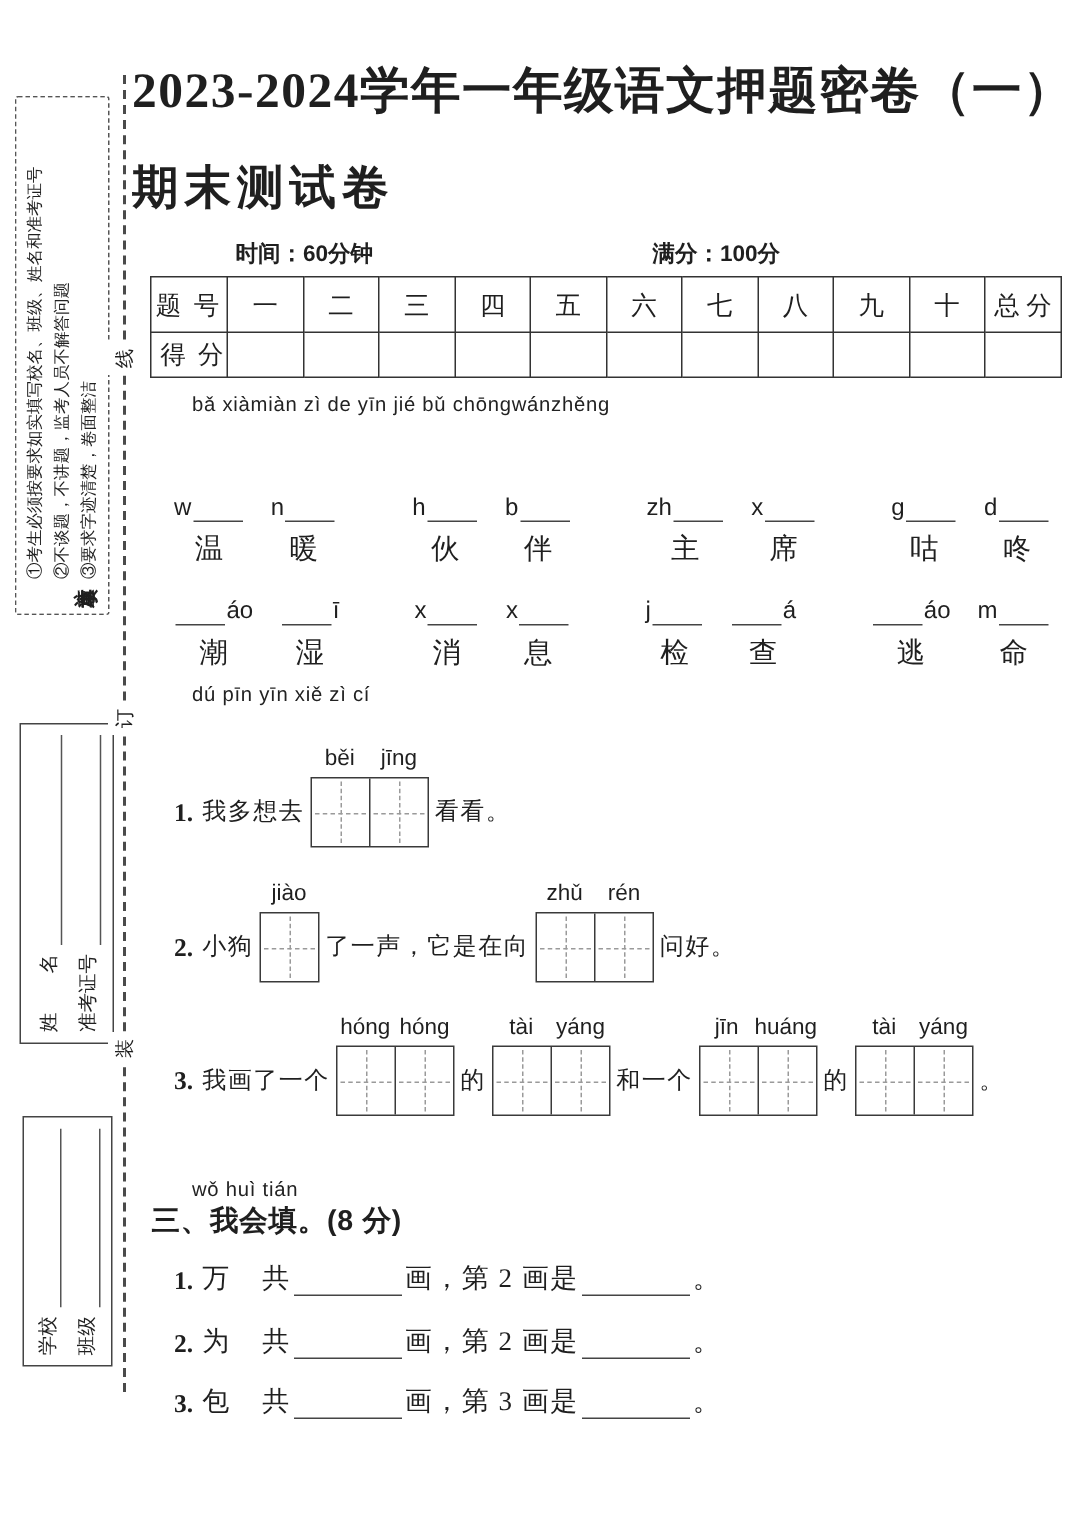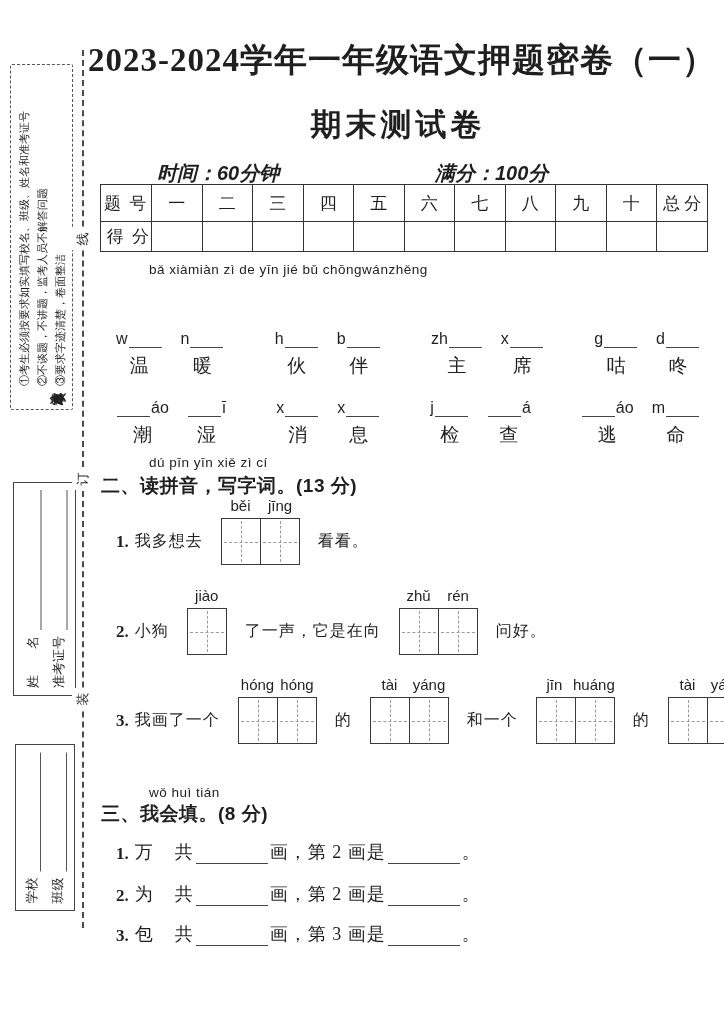--- a/index.html
+++ b/index.html
@@ -26,55 +26,55 @@
   .school-outer{left:15px;top:744px;width:60px;height:167px;border:1.6px solid #444;}
   .school-inner{width:167px;height:60px;display:flex;flex-direction:column;justify-content:center;gap:8px;padding:0 8px;}
 
   .binding-line{position:absolute;left:82px;top:50px;height:878px;width:0;border-left:2px dashed #4a4a4a;}
   .bind-char{position:absolute;left:72px;width:22px;text-align:center;font-size:13px;line-height:22px;
              background:#fff;transform:rotate(-90deg);font-family:"Liberation Sans",sans-serif;}
 
   
   .title1{position:absolute;left:88px;top:38px;width:636px;text-align:left;
           font-size:33px;font-weight:700;letter-spacing:1px;}
-  .title2{position:absolute;left:88px;top:104px;width:620px;text-align:center;
+  .title2{position:absolute;left:88px;top:104px;width:620px;text-align:left;
           font-size:31px;font-weight:600;letter-spacing:4px;}
   .meta{position:absolute;left:100px;top:160px;width:608px;height:22px;
-        font-size:20px;font-weight:bold;font-family:"Liberation Sans",sans-serif;font-style:italic;}
+        font-size:15px;font-weight:bold;font-family:"Liberation Sans",sans-serif;}
   .meta .t{position:absolute;left:57px;}
   .meta .s{position:absolute;left:335px;}
 
   
   .score-table{position:absolute;left:100px;top:184px;width:608px;border-collapse:collapse;
                table-layout:fixed;font-size:17px;}
   .score-table td{border:1.5px solid #333;text-align:center;padding:0;}
   .score-table tr:first-child td{height:36px;}
   .score-table tr:last-child td{height:29px;text-align:right;}
   .score-table .hd{width:50px;letter-spacing:2px;}
   .score-table .tt{width:50px;}
 
   
   .pinyin-line{position:absolute;font-size:13.5px;color:#222;
-               font-family:"Liberation Sans",sans-serif;letter-spacing:.5px;margin-left:21px;}
+               font-family:"Liberation Sans",sans-serif;letter-spacing:.5px;}
   .sec-heading{position:absolute;font-size:19px;font-weight:bold;
                font-family:"Liberation Sans",sans-serif;letter-spacing:.5px;}
 
   
   .syl-row{position:absolute;left:116px;width:584px;display:flex;justify-content:space-between;}
   .pair{display:flex;gap:18px;}
   .syl{display:flex;flex-direction:column;align-items:center;}
   .syl-top{display:flex;align-items:flex-end;font-size:16px;font-family:"Liberation Sans",sans-serif;}
   .syl-top .blank{display:inline-block;width:33px;height:1.05em;border-bottom:1.5px solid #444;margin:0 1px;}
   .syl-char{font-size:19px;margin-top:5px;}
 
   
   .sent-line{position:absolute;left:116px;display:flex;align-items:flex-end;white-space:nowrap;}
   .qnum{font-weight:bold;font-size:17px;margin-right:4px;margin-bottom:13px;}
   .sent{font-size:16px;margin:0 2px 13px 2px;letter-spacing:1px;}
-  .box-unit{position:relative;margin:0 16px;}
+  .box-unit{position:relative;margin:0 2px;}
   .box-pinyin{position:absolute;top:-21px;left:0;right:0;display:flex;}
   .box-pinyin span{flex:1;text-align:center;font-size:15px;font-family:"Liberation Sans",sans-serif;}
   .tzg{display:flex;border:1.6px solid #3a3a3a;background:#fff;}
   .tzg .cell{width:38px;height:45px;position:relative;}
   .tzg .cell + .cell{border-left:1.2px solid #3a3a3a;}
   .tzg .cell::before{content:"";position:absolute;left:50%;top:2px;bottom:2px;border-left:1px dashed #9a9a9a;}
   .tzg .cell::after{content:"";position:absolute;top:50%;left:2px;right:2px;border-top:1px dashed #9a9a9a;}
 
   
   .s3-item{position:absolute;left:116px;display:flex;align-items:flex-end;font-size:18px;white-space:nowrap;}
@@ -316,21 +316,20 @@
             <span>m</span>
             <span class="blank"></span>
             <span></span>
           </div>
           <div class="syl-char">命</div>
         </div>
     </div>
   </div>
 
   <div class="pinyin-line" style="left:128px;top:455px">dú pīn yīn   xiě zì  cí</div>
-  <div class="sec-heading" style="left:101px;top:473px">二、读拼音，写字词。(13 分)</div>
 
   <div class="sent-line" style="top:518px">
     <span class="qnum">1.</span>
     <span class="sent">我多想去</span>
     <div class="box-unit">
       <div class="box-pinyin">
           <span>běi</span>
           <span>jīng</span>
         </div>
       <div class="tzg">

